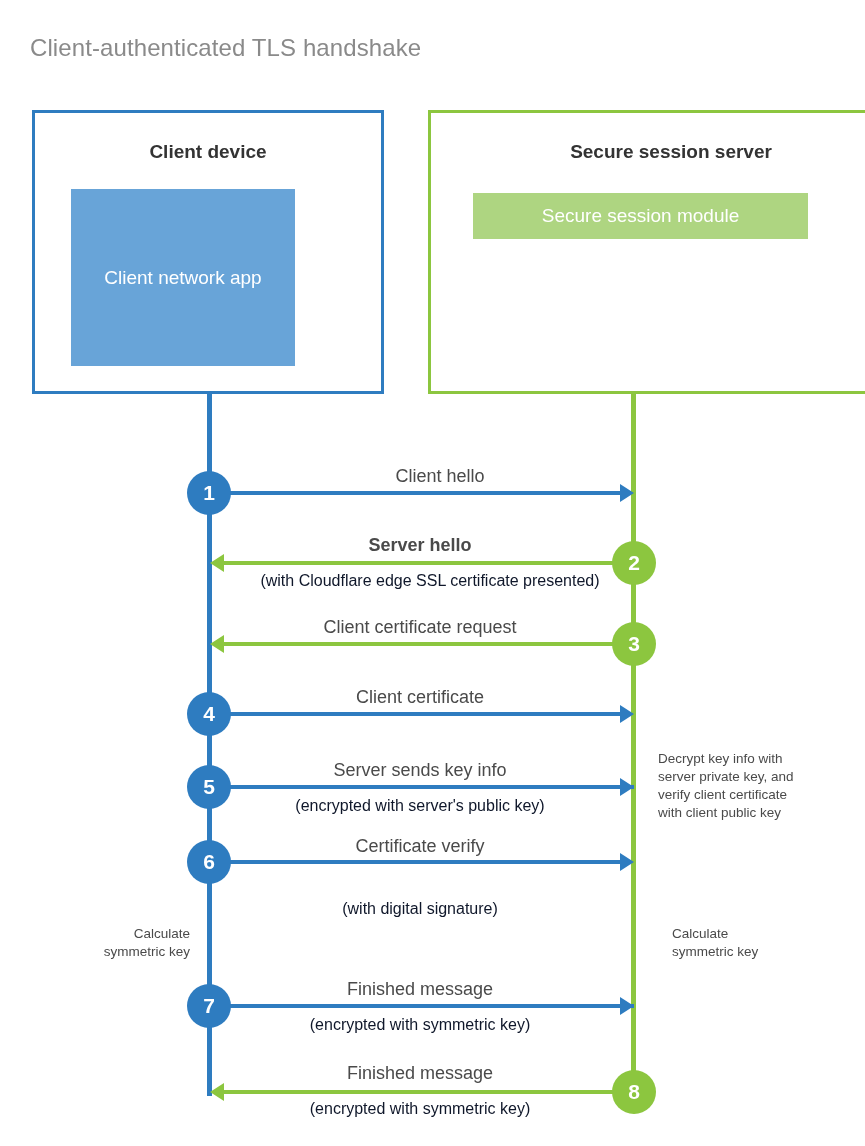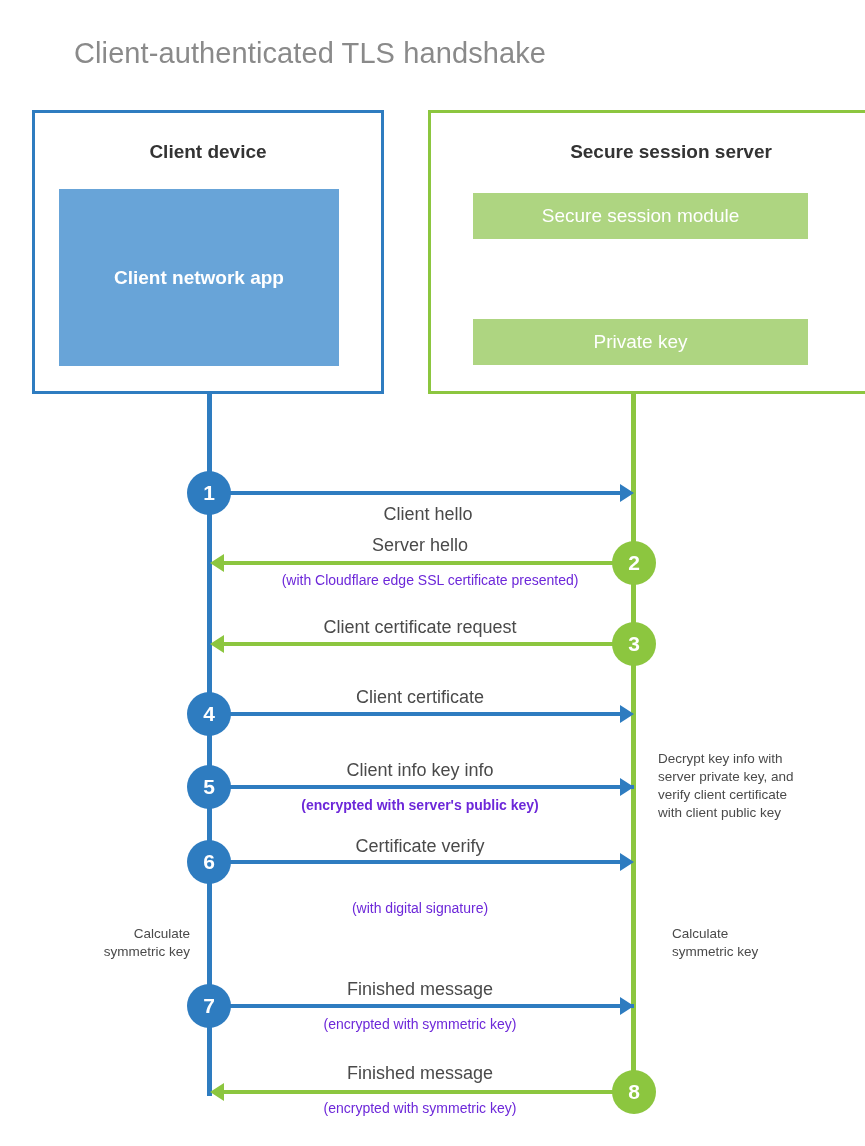--- a/index.html
+++ b/index.html
@@ -11,26 +11,25 @@
     width: 865px;
     height: 1146px;
     position: relative;
     font-family: "Liberation Sans", sans-serif;
     overflow: hidden;
   }
   #diagram-title {
     position: absolute;
     left: 30px;
     top: 18px;
-    font-size: 29px;
+    font-size: 24px;
     font-weight: 400;
     color: #8a8a8a;
     letter-spacing: .1px;
     white-space: nowrap;
-    margin-left: 44px;
   }
   .panel {
     position: absolute;
     background: #ffffff;
     box-sizing: border-box;
   }
   #client-panel {
     left: 32px;
     top: 110px;
     width: 352px;
@@ -50,33 +49,32 @@
     left: 0;
     right: 0;
     top: 28px;
     text-align: center;
     font-size: 19px;
     font-weight: bold;
     color: #333333;
   }
   #client-app-box {
     position: absolute;
-    left: 24px;
+    left: 36px;
     top: 76px;
-    width: 280px;
+    width: 224px;
     height: 177px;
     background: #68a4d8;
     color: #ffffff;
     font-size: 19px;
     line-height: 26px;
     display: flex;
     align-items: center;
     justify-content: center;
     text-align: center;
-    font-weight: bold;
   }
   .server-bar {
     position: absolute;
     left: 42px;
     width: 335px;
     height: 46px;
     background: #aed581;
     color: #ffffff;
     font-size: 19px;
     display: flex;
@@ -150,22 +148,22 @@
     position: absolute;
     text-align: center;
     font-size: 18px;
     color: #4a4a4a;
     white-space: nowrap;
     transform: translateX(-50%);
   }
   .msg-sublabel {
     position: absolute;
     text-align: center;
-    font-size: 14px;
-    color: #6d28d9;
+    font-size: 16px;
+    color: #0f172a;
     white-space: nowrap;
     transform: translateX(-50%);
   }
 
   .side-note {
     position: absolute;
     font-size: 13.5px;
     line-height: 18px;
     color: #4a4a4a;
     white-space: pre-line;
@@ -195,51 +193,50 @@
 <h1 id="diagram-title">Client-authenticated TLS handshake</h1>
 
 <div class="panel" id="client-panel">
   <div class="panel-title">Client device</div>
   <div id="client-app-box">Client network app</div>
 </div>
 
 <div class="panel" id="server-panel">
   <div class="panel-title">Secure session server</div>
   <div class="server-bar" id="server-bar-0">Secure session module</div>
-  <div class="server-bar" id="server-bar-2">Private key</div>
 </div>
 
 <div id="lifeline-client"></div>
 <div id="lifeline-server"></div>
 
-<div class="msg-label" style="left:428px; top:466px;margin-top:38px;">Client hello</div>
+<div class="msg-label" style="left:440px; top:466px;">Client hello</div>
 <div class="arrow-line blue" style="left:209px; top:491px; width:413px;"></div>
 <div class="arrow-head right blue" style="left:620px; top:484px;"></div>
 <div class="step-circle blue" style="left:187px; top:471px;">1</div>
 
-<div class="msg-label" style="left:420px; top:535px;">Server hello</div>
+<div class="msg-label" style="left:420px; top:535px;font-weight:bold;">Server hello</div>
 <div class="arrow-line green" style="left:224px; top:561px; width:410px;"></div>
 <div class="arrow-head left green" style="left:210px; top:554px;"></div>
 <div class="msg-sublabel" style="left:430px; top:572px;">(with Cloudflare edge SSL certificate presented)</div>
 <div class="step-circle green" style="left:612px; top:541px;">2</div>
 
 <div class="msg-label" style="left:420px; top:617px;">Client certificate request</div>
 <div class="arrow-line green" style="left:224px; top:642px; width:410px;"></div>
 <div class="arrow-head left green" style="left:210px; top:635px;"></div>
 <div class="step-circle green" style="left:612px; top:622px;">3</div>
 
 <div class="msg-label" style="left:420px; top:687px;">Client certificate</div>
 <div class="arrow-line blue" style="left:209px; top:712px; width:413px;"></div>
 <div class="arrow-head right blue" style="left:620px; top:705px;"></div>
 <div class="step-circle blue" style="left:187px; top:692px;">4</div>
 
-<div class="msg-label" style="left:420px; top:760px;">Client info key info</div>
+<div class="msg-label" style="left:420px; top:760px;">Server sends key info</div>
 <div class="arrow-line blue" style="left:209px; top:785px; width:425px;"></div>
 <div class="arrow-head right blue" style="left:620px; top:778px;"></div>
-<div class="msg-sublabel" style="left:420px; top:797px;font-weight:bold;">(encrypted with server's public key)</div>
+<div class="msg-sublabel" style="left:420px; top:797px;">(encrypted with server's public key)</div>
 <div class="step-circle blue" style="left:187px; top:765px;">5</div>
 
 <div class="msg-label" style="left:420px; top:836px;">Certificate verify</div>
 <div class="arrow-line blue" style="left:209px; top:860px; width:413px;"></div>
 <div class="arrow-head right blue" style="left:620px; top:853px;"></div>
 <div class="msg-sublabel" style="left:420px; top:872px;margin-top:28px;">(with digital signature)</div>
 <div class="step-circle blue" style="left:187px; top:840px;">6</div>
 
 <div class="side-note" id="note-client-calc">Calculate
 symmetric key</div>

